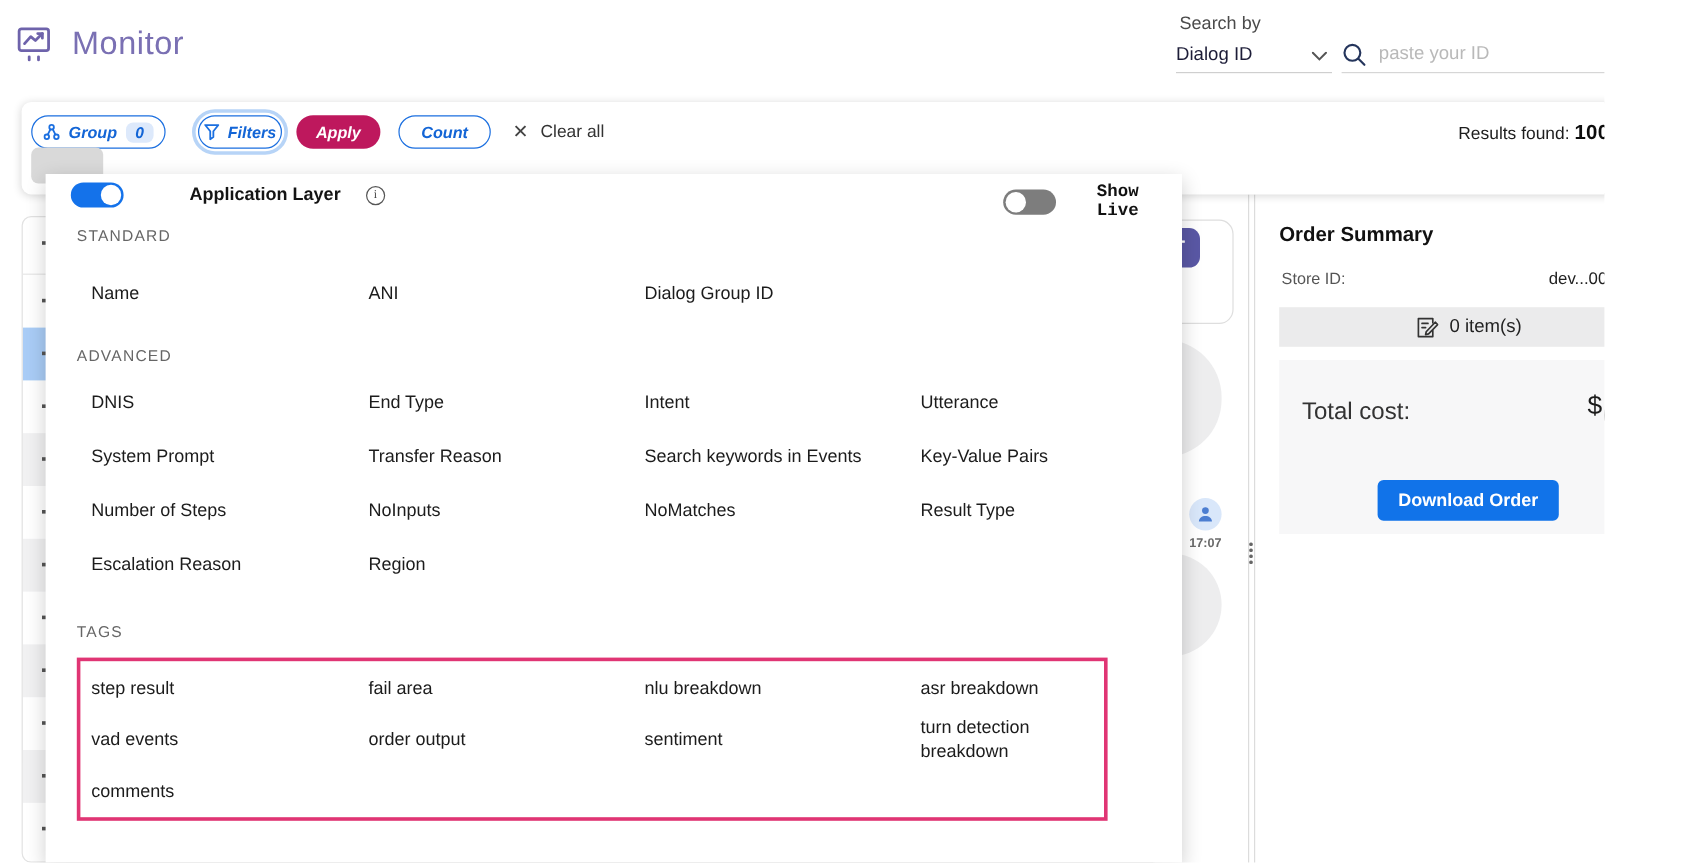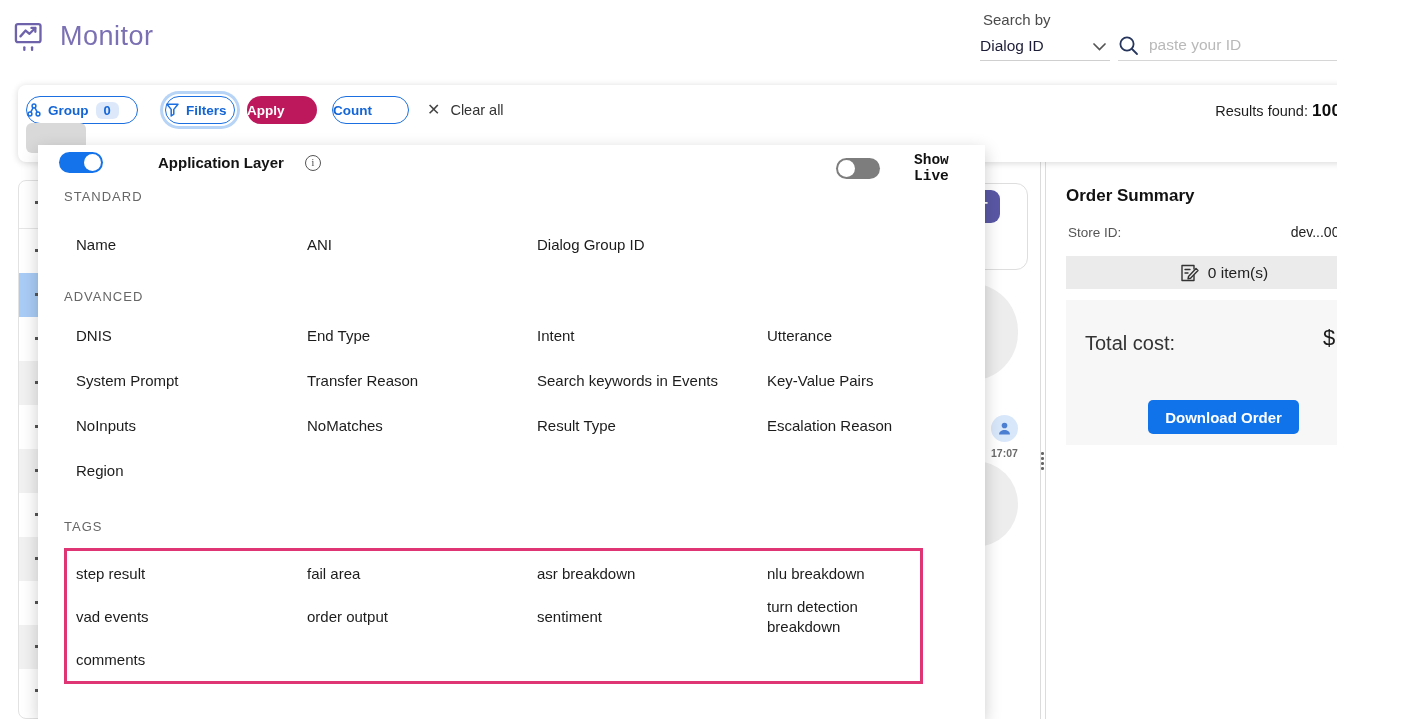--- a/index.html
+++ b/index.html
@@ -13,21 +13,21 @@
   .search-by-label { position:absolute; left:983px; top:11px; font-size:15px; color:#4b4b4b; }
   .search-type { position:absolute; left:980px; top:33px; width:130px; height:28px; border-bottom:1px solid #cfcfcf; cursor:pointer; }
   .search-type .val { font-size:15.5px; color:#1d1d38; line-height:26px; }
   .search-type svg { position:absolute; right:4px; top:10px; }
   .search-field { position:absolute; left:1118px; top:30px; width:266px; height:31px; border-bottom:1px solid #d6d6d6; display:flex; align-items:center; gap:10px; }
   .search-field input { border:none; outline:none; flex:1; font-size:15.5px; color:#333; font-family:"Liberation Sans", sans-serif; }
   .search-field input::placeholder { color:#b9b9b9; }
 
   
   .toolbar-card { position:absolute; left:18px; top:85px; width:1368px; height:77px; background:#fff; border-radius:8px; box-shadow:0 1px 7px rgba(0,0,0,0.16); z-index:5; }
-  .btn { position:absolute; top:11px; height:28px; display:flex; align-items:center; gap:7px; font-size:13.5px; font-weight:700; border-radius:14px; cursor:pointer; }
+  .btn { position:absolute; top:11px; height:28px; display:flex; align-items:center; justify-content:center; gap:7px; font-size:13.5px; font-weight:700; border-radius:14px; cursor:pointer;font-style:italic; }
   .btn-outline { border:1px solid #1b6fe0; color:#1365d6; background:#fff; }
   .btn-solid { background:#be185d; color:#fff; border:none; }
   .btn-group { left:8px; width:112px; }
   .badge { background:#DDE9FB; color:#1365d6; border-radius:6px; padding:1px 8px; font-size:13px; font-weight:600; }
   .btn-filters { left:147px; width:70px; box-shadow:0 0 0 2px #fff, 0 0 0 5px #B7D4F7; }
   .btn-apply { left:229px; width:70px; }
   .btn-count { left:314px; width:77px; }
   .clear-all { position:absolute; left:409px; top:15px; display:flex; align-items:center; gap:10px; font-size:14.5px; color:#333; cursor:pointer; }
   .clear-all .x { font-size:16px; color:#444; }
   .results { position:absolute; right:15px; top:16px; font-size:14.5px; color:#1d1d1d; }
@@ -277,34 +277,35 @@
     <div class="sec-label lbl-advanced">ADVANCED</div>
     <div class="items-grid grid-advanced">
         <div class="cell">DNIS</div>
         <div class="cell">End Type</div>
         <div class="cell">Intent</div>
         <div class="cell">Utterance</div>
         <div class="cell">System Prompt</div>
         <div class="cell">Transfer Reason</div>
         <div class="cell">Search keywords in Events</div>
         <div class="cell">Key-Value Pairs</div>
+        <div class="cell">Number of Steps</div>
         <div class="cell">NoInputs</div>
         <div class="cell">NoMatches</div>
         <div class="cell">Result Type</div>
         <div class="cell">Escalation Reason</div>
         <div class="cell">Region</div>
       </div>
 
     <div class="sec-label lbl-tags">TAGS</div>
     <div class="tags-box">
       <div class="tags-grid">
           <div class="cell">step result</div>
           <div class="cell">fail area</div>
+          <div class="cell">nlu breakdown</div>
           <div class="cell">asr breakdown</div>
-          <div class="cell">nlu breakdown</div>
           <div class="cell">vad events</div>
           <div class="cell">order output</div>
           <div class="cell">sentiment</div>
           <div class="cell">turn detection breakdown</div>
           <div class="cell">comments</div>
         </div>
     </div>
   </div>
 
 </div>

